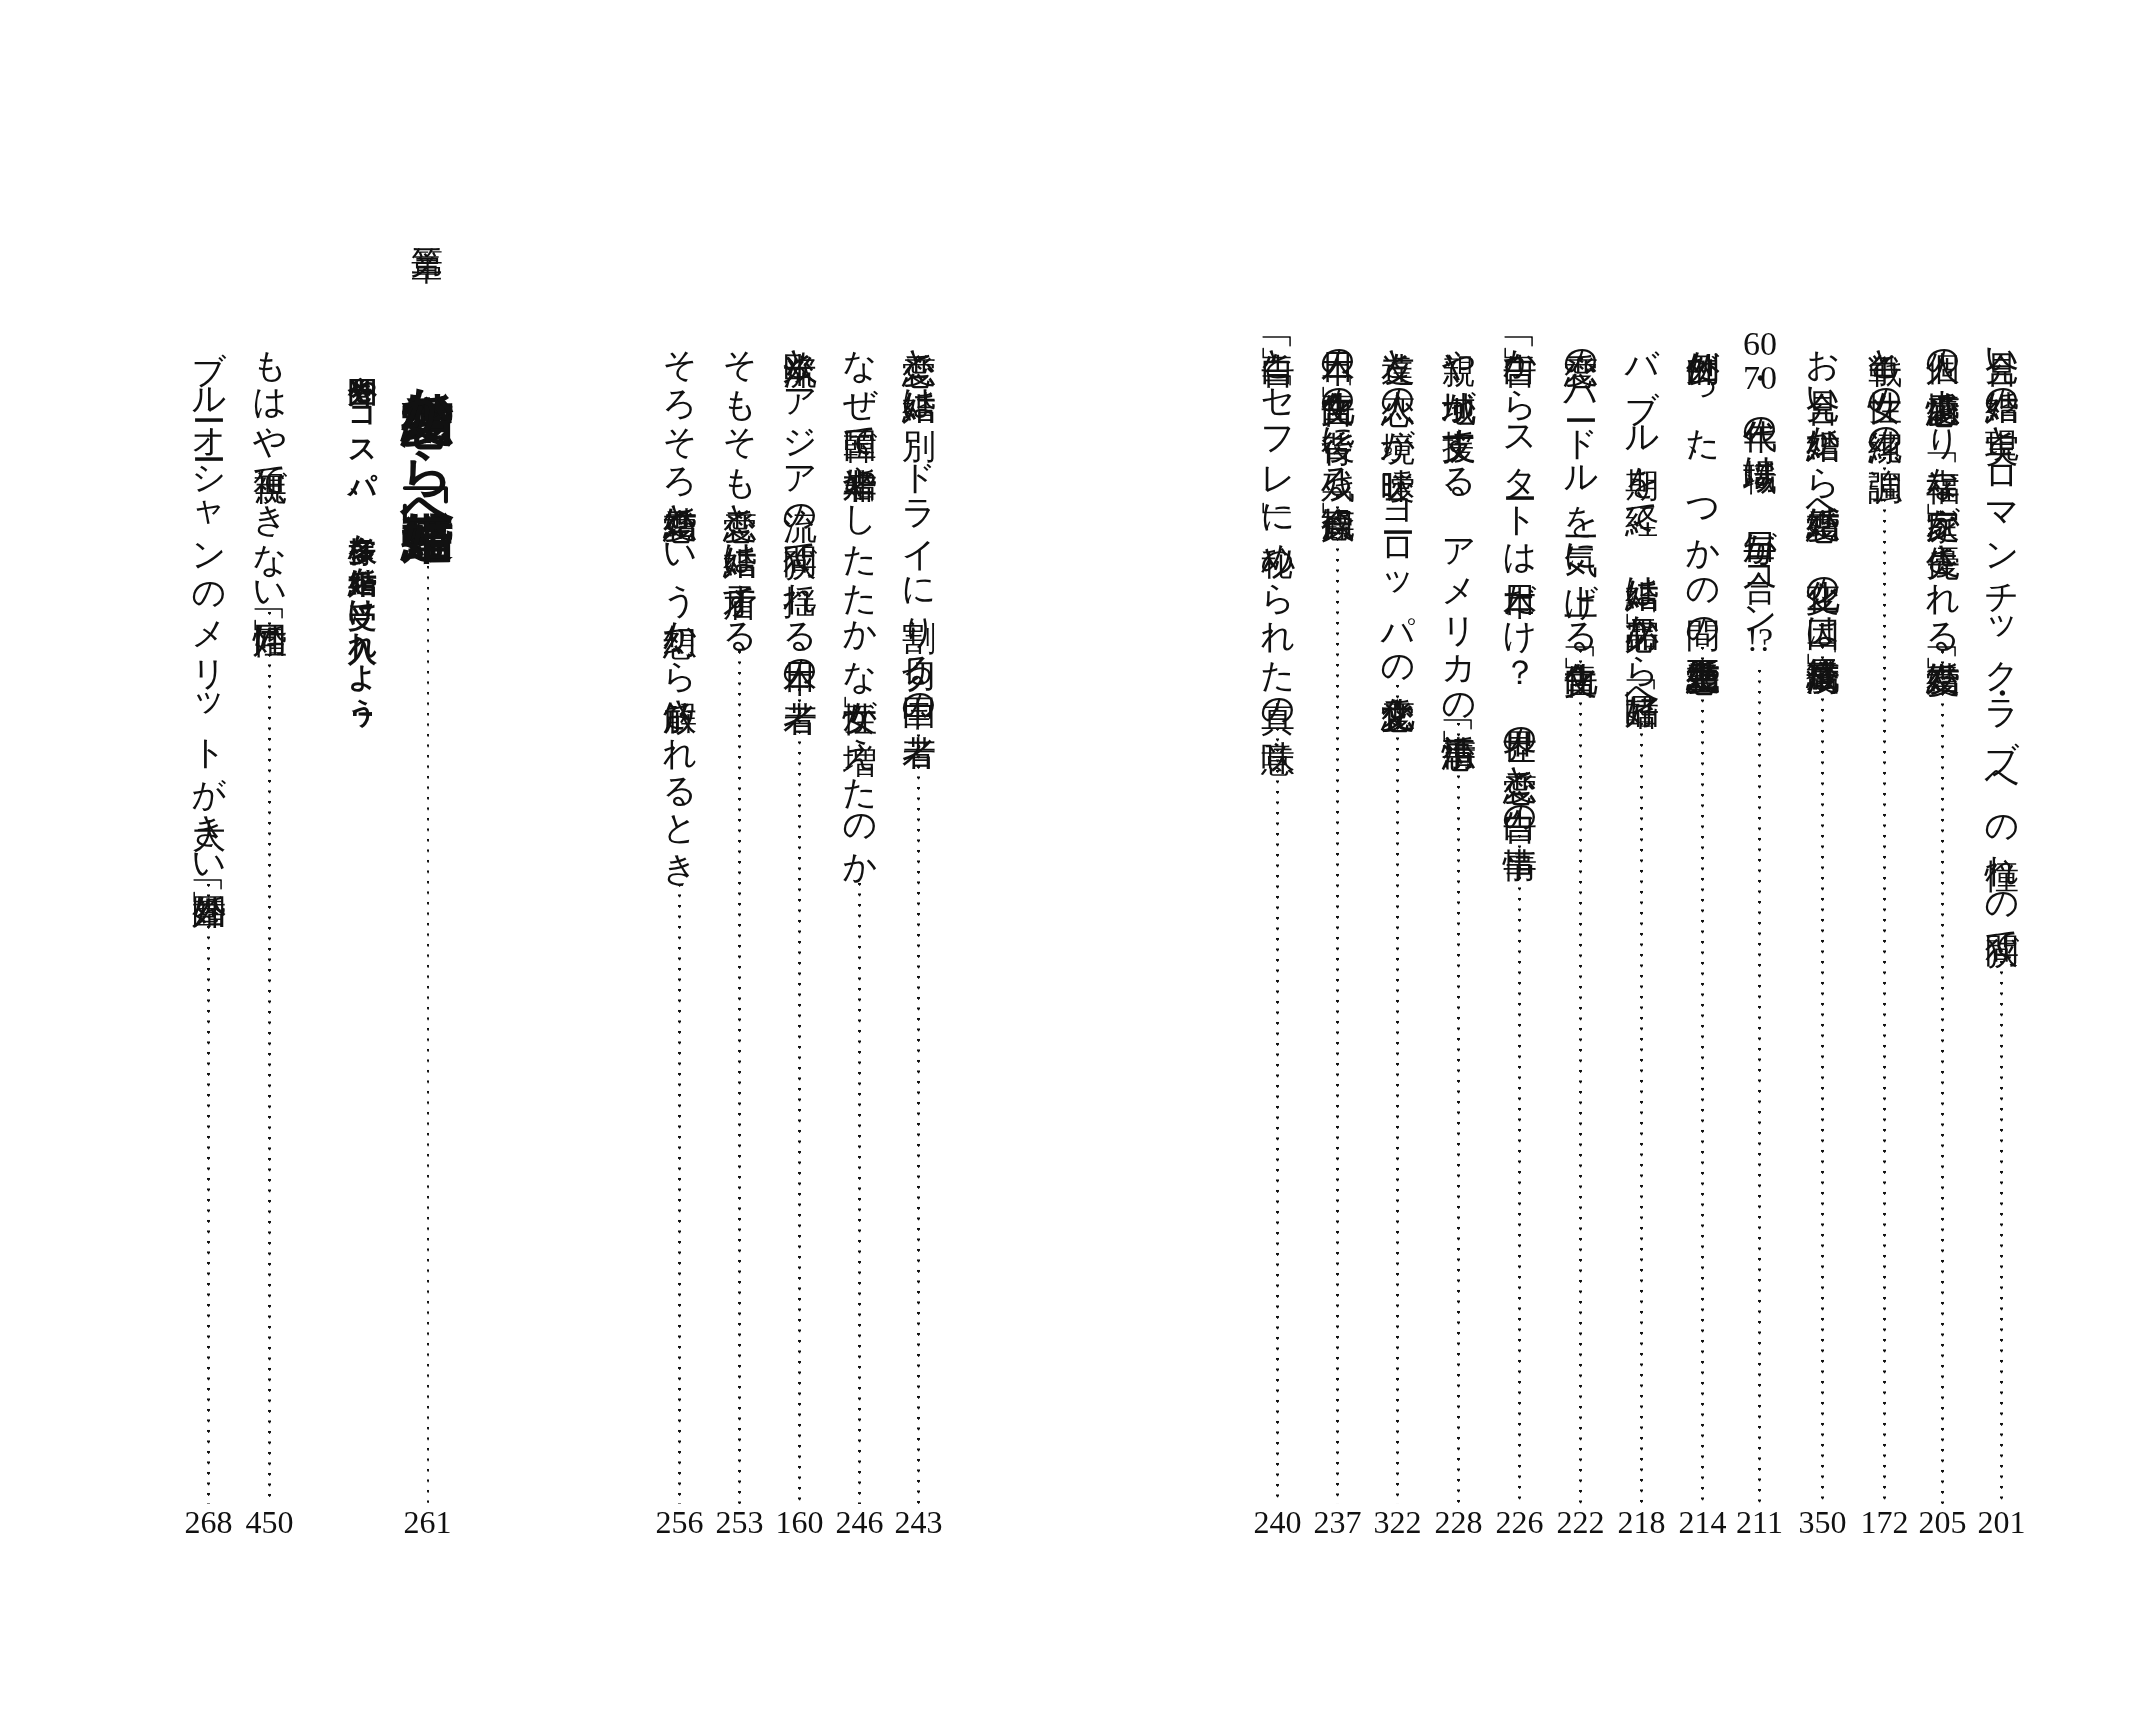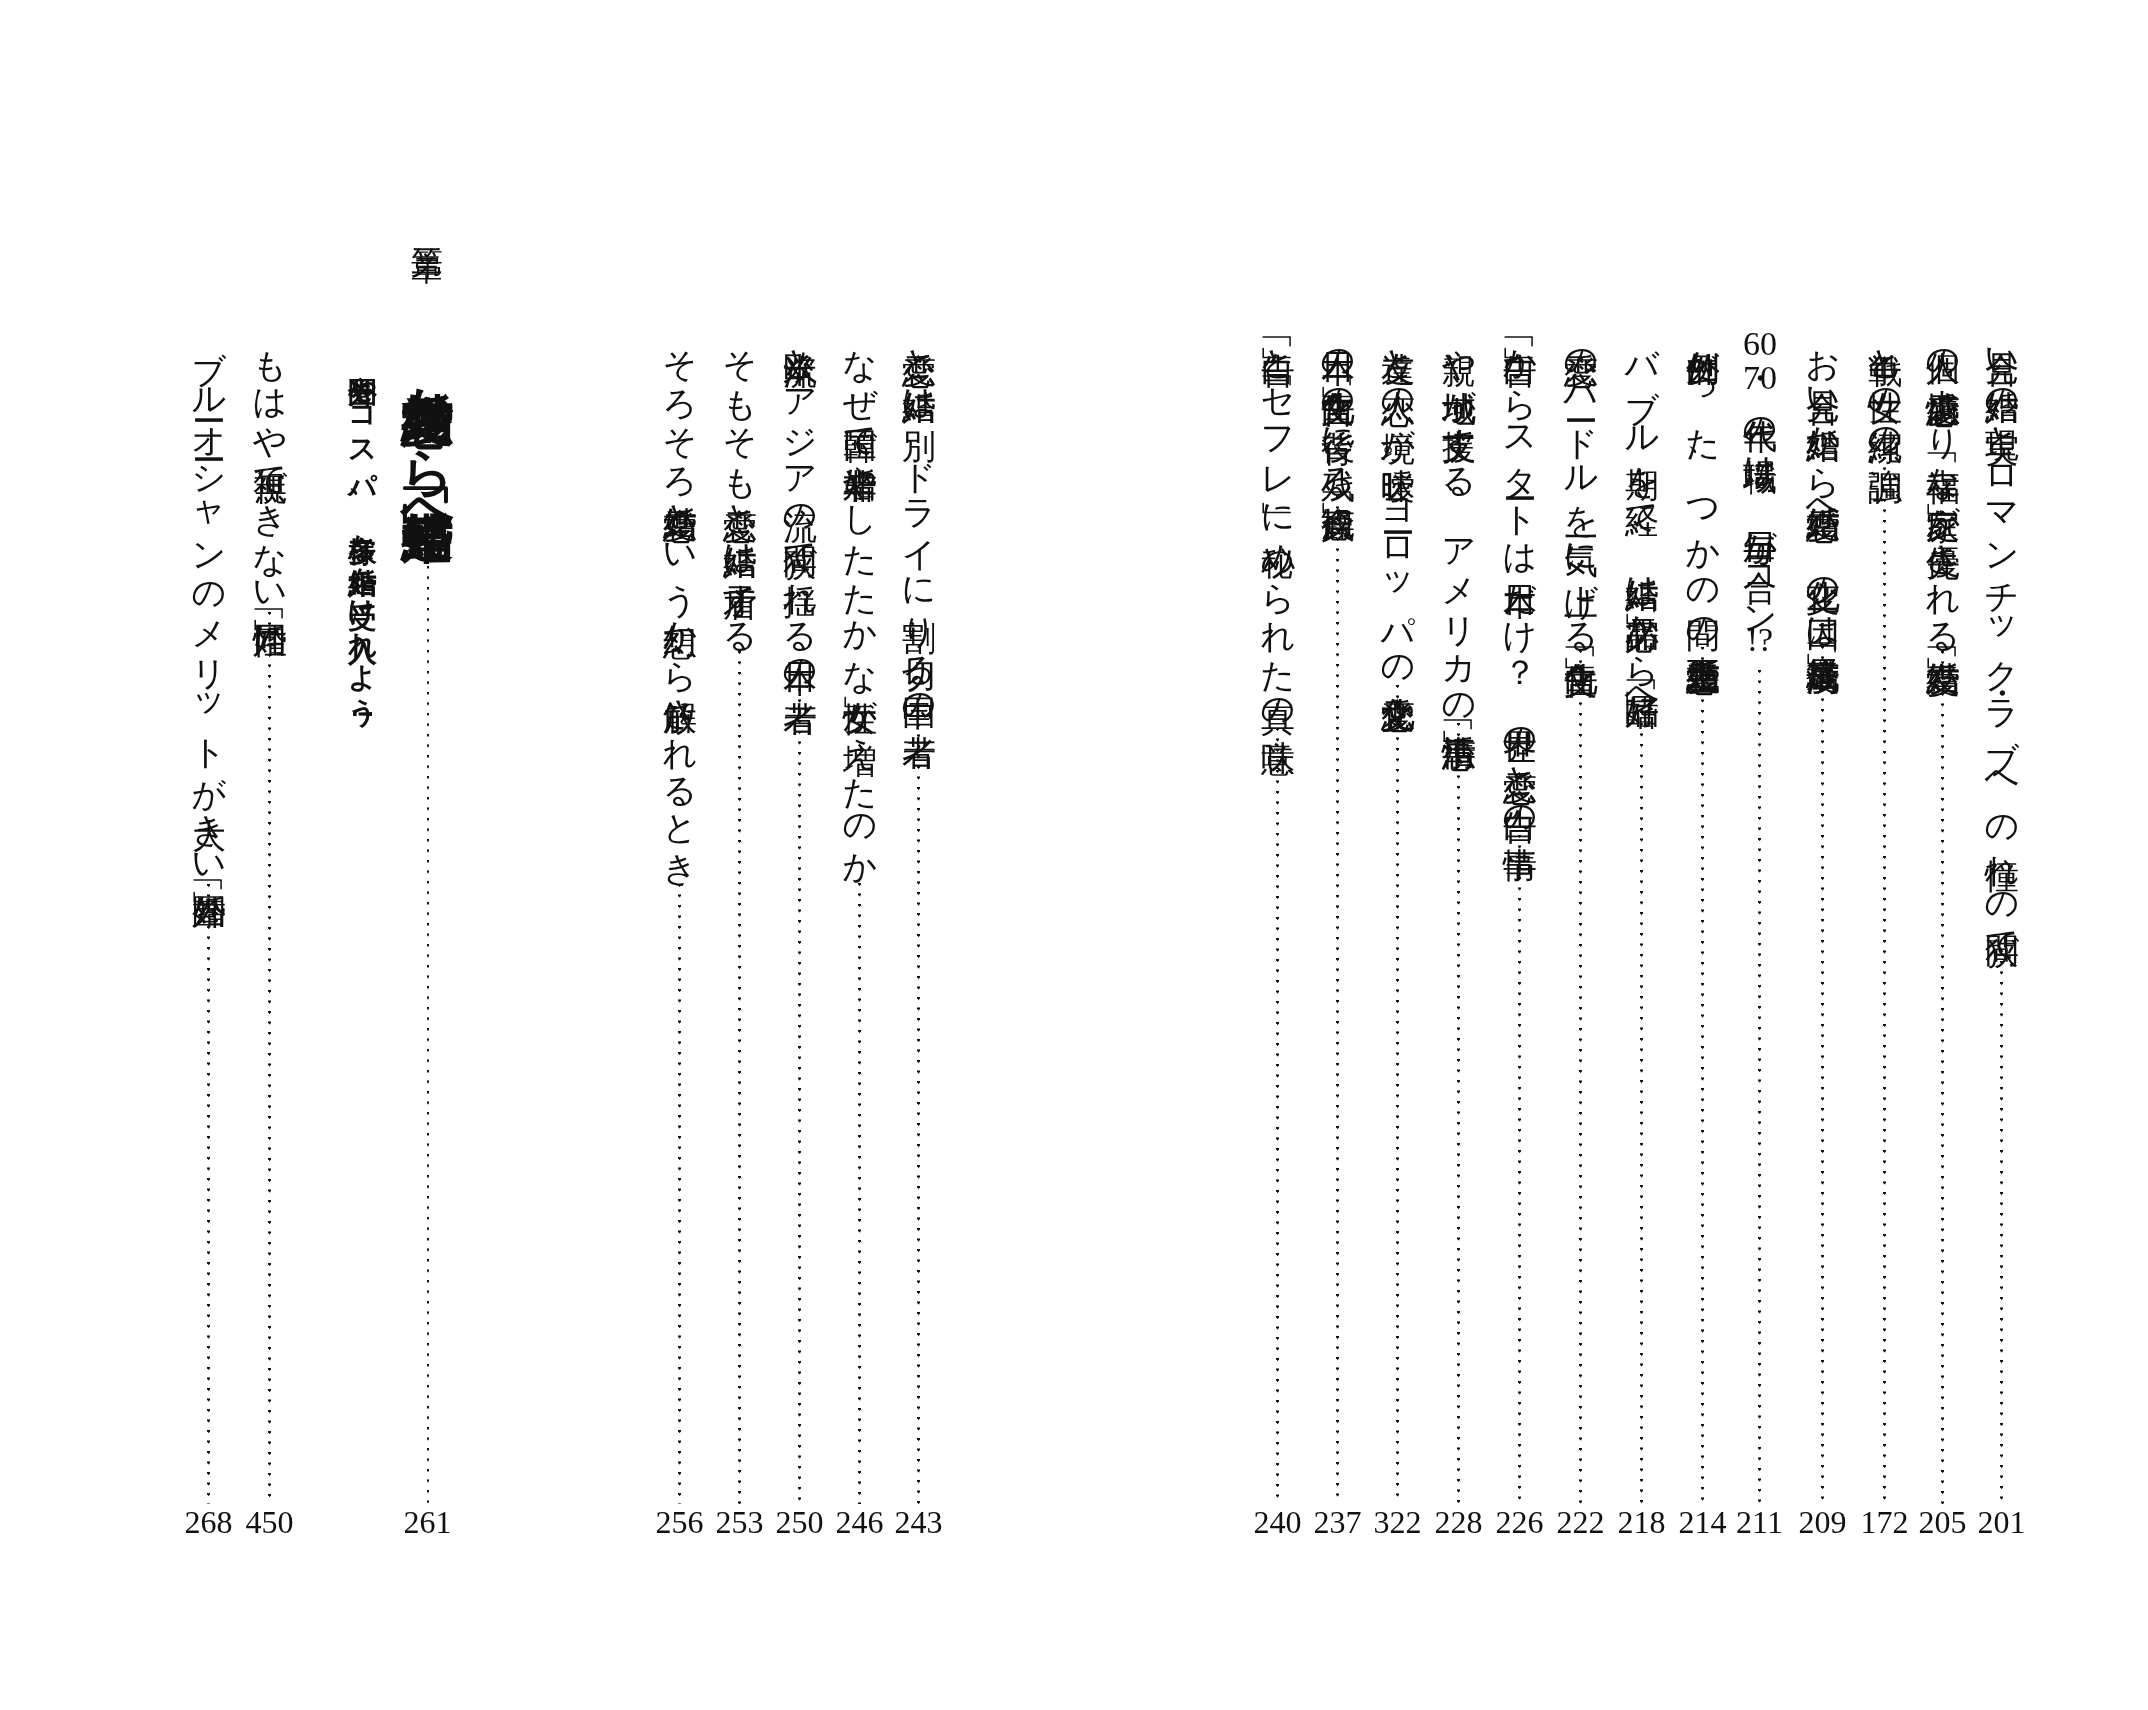--- a/index.html
+++ b/index.html
@@ -132,21 +132,21 @@
   <div class="toc-entry" style="--cx:1885px">
     <span class="entry-title vtext">戦争と女性の純潔の強調</span>
     <span class="leader"></span>
   </div>
   <div class="page-num" style="--cx:1885px">172</div>
 
   <div class="toc-entry" style="--cx:1823px">
     <span class="entry-title vtext">お見合い結婚から恋愛結婚へ。変化の一因は「高度経済成長」</span>
     <span class="leader"></span>
   </div>
-  <div class="page-num" style="--cx:1823px">209</div>
+  <div class="page-num" style="--cx:1823px">350</div>
 
   <div class="toc-entry" style="--cx:1760px">
     <span class="entry-title vtext"><span class="tcy">60</span>・<span class="tcy">70</span>年代の職場は、毎日が合コン<span class="tcy">!?</span></span>
     <span class="leader"></span>
   </div>
   <div class="page-num" style="--cx:1760px">211</div>
 
   <div class="toc-entry" style="--cx:1703px">
     <span class="entry-title vtext">例外的だった、つかの間の恋愛結婚至上主義</span>
     <span class="leader"></span>
@@ -204,21 +204,21 @@
   <div class="toc-entry" style="--cx:860px">
     <span class="entry-title vtext">なぜ韓国で非婚者や「したたかな女性」が増えたのか</span>
     <span class="leader"></span>
   </div>
   <div class="page-num" style="--cx:860px">246</div>
 
   <div class="toc-entry" style="--cx:800px">
     <span class="entry-title vtext">欧米流とアジア流の狭間で揺れる日本の若者</span>
     <span class="leader"></span>
   </div>
-  <div class="page-num" style="--cx:800px">250</div>
+  <div class="page-num" style="--cx:800px">160</div>
 
   <div class="toc-entry" style="--cx:740px">
     <span class="entry-title vtext">そもそも恋愛と結婚は矛盾する</span>
     <span class="leader"></span>
   </div>
   <div class="page-num" style="--cx:740px">253</div>
 
   <div class="toc-entry" style="--cx:680px">
     <span class="entry-title vtext">そろそろ恋愛結婚という幻想から解放されるとき</span>
     <span class="leader"></span>

